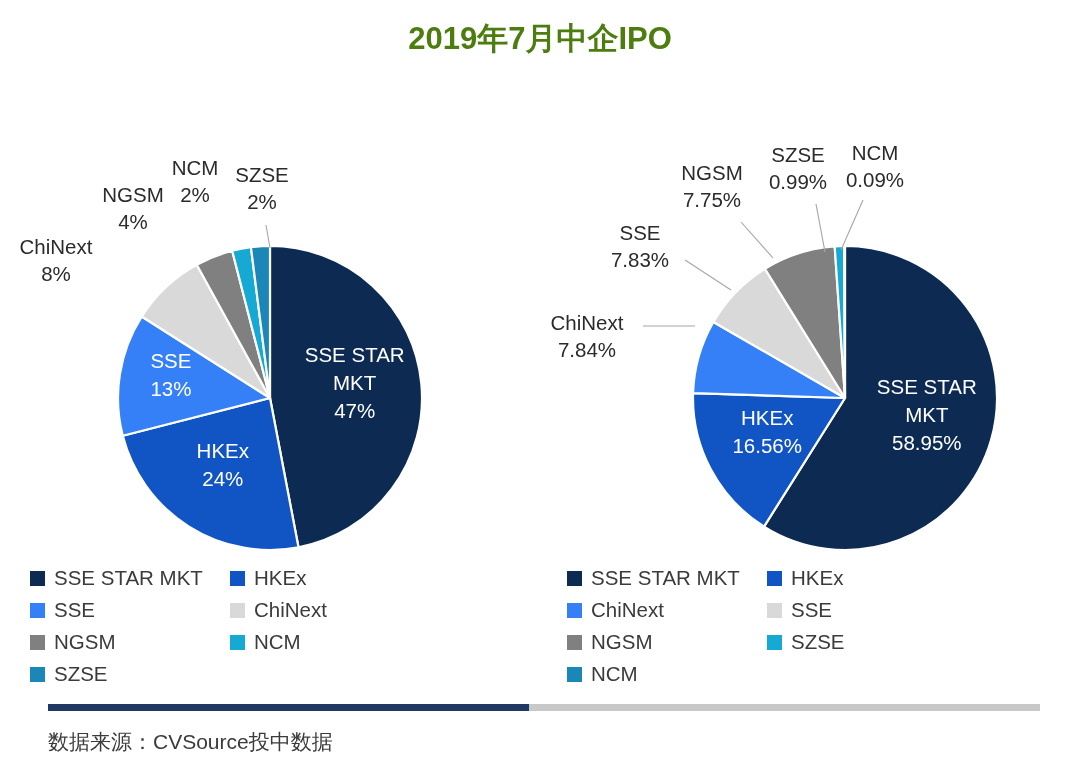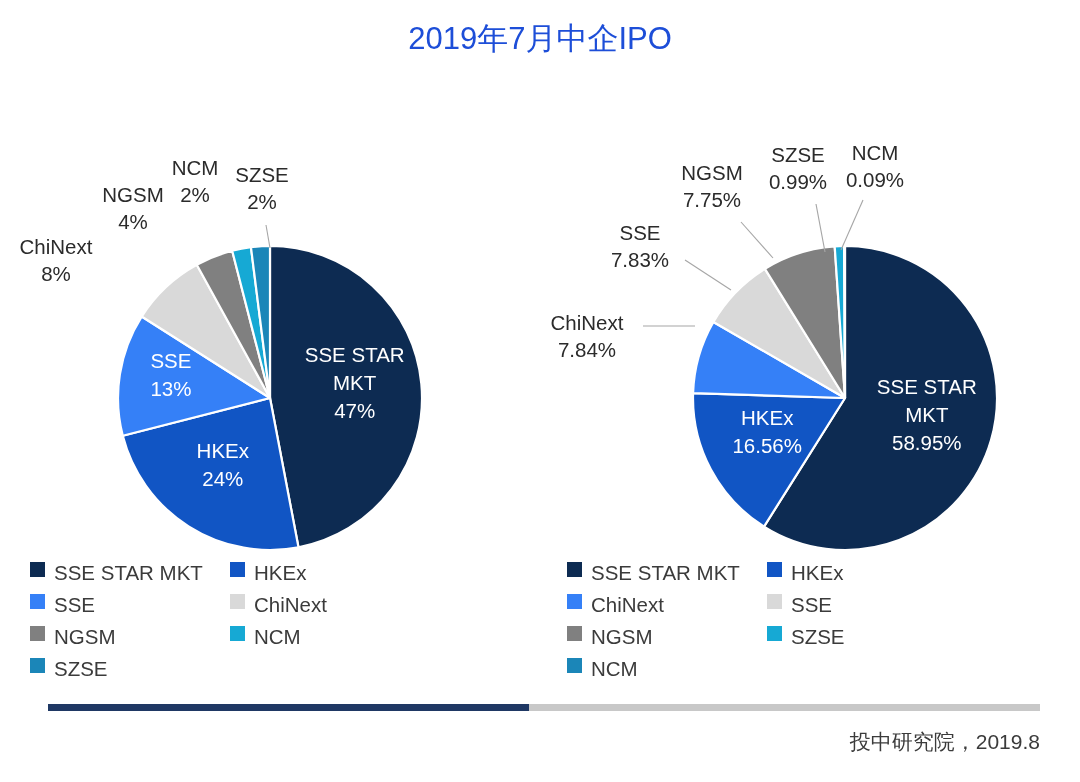--- a/index.html
+++ b/index.html
@@ -18,22 +18,22 @@
 
   
   #chart-title {
     position: absolute;
     top: 16px;
     left: 0;
     width: 1080px;
     text-align: center;
     font-size: 31px;
     line-height: 45px;
-    font-weight: 400;
-    color: #1d4ed8;
+    font-weight: 700;
+    color: #4d7c0f;
     letter-spacing: 0px;
   }
   #chart-title .title-line {
     display: block;
     white-space: nowrap;
   }
 
   
   #charts-area {
     position: absolute;
@@ -64,20 +64,21 @@
     width: 100%;
     display: flex;
     flex-wrap: wrap;
   }
   #legend-left  { top: 432px; left: 22px;  width: 400px; }
   #legend-right { top: 432px; left: 22px;  width: 400px; }
 
   .legend-item {
     width: 50%;
     display: flex;
+    align-items: center;
     height: 32px;
     box-sizing: border-box;
   }
   .legend-swatch {
     width: 15px;
     height: 15px;
     margin-right: 9px;
     flex: 0 0 auto;
     display: inline-block;
   }
@@ -258,14 +259,14 @@
       </div>
   </div>
 
 </div>
 
 <div id="footer">
   <div id="footer-rule">
     <div id="footer-rule-dark"></div>
     <div id="footer-rule-light"></div>
   </div>
-  <div id="footer-publisher">投中研究院，2019.8</div>
+  <div id="footer-source">数据来源：CVSource投中数据</div>
 </div>
 
 </body></html>

